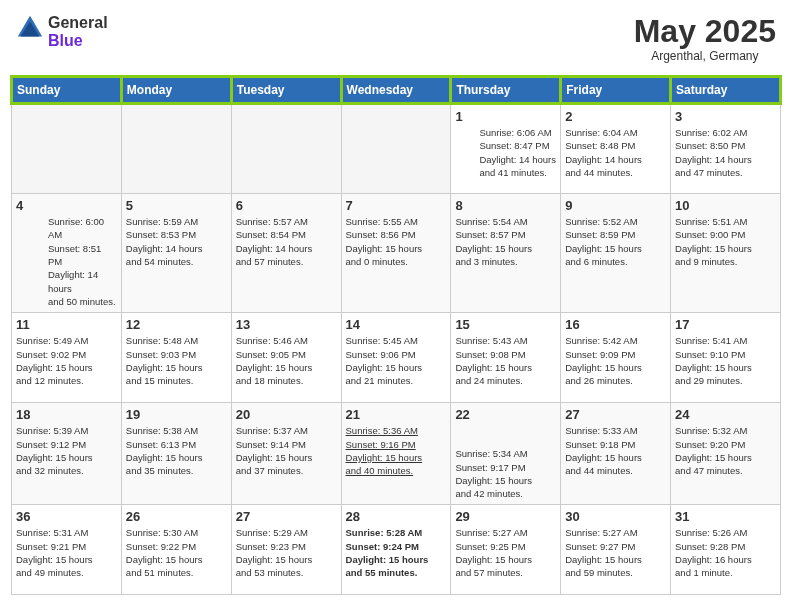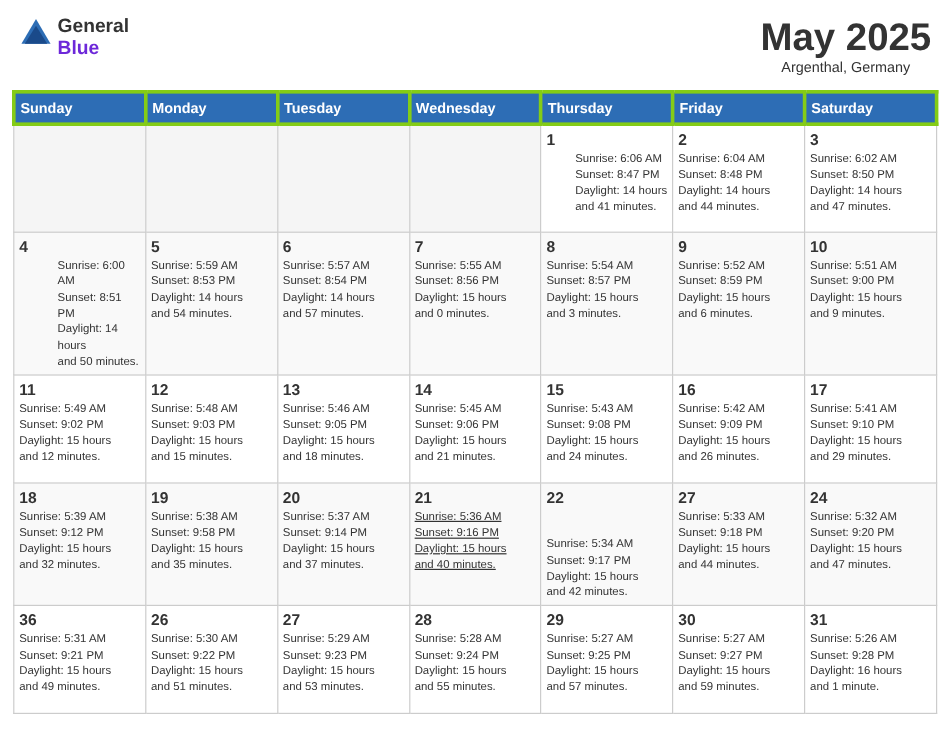--- a/index.html
+++ b/index.html
@@ -262,21 +262,21 @@
         <td>
           <span class="day-number">18</span>
           <div class="day-info" style="white-space: pre-line;">Sunrise: 5:39 AM
 Sunset: 9:12 PM
 Daylight: 15 hours
 and 32 minutes.</div>
         </td>
         <td>
           <span class="day-number">19</span>
           <div class="day-info" style="white-space: pre-line;">Sunrise: 5:38 AM
-Sunset: 9:58 PM
+Sunset: 6:13 PM
 Daylight: 15 hours
 and 35 minutes.</div>
         </td>
         <td>
           <span class="day-number">20</span>
           <div class="day-info" style="white-space: pre-line;">Sunrise: 5:37 AM
 Sunset: 9:14 PM
 Daylight: 15 hours
 and 37 minutes.</div>
         </td>
@@ -326,21 +326,21 @@
         </td>
         <td>
           <span class="day-number">27</span>
           <div class="day-info" style="white-space: pre-line;">Sunrise: 5:29 AM
 Sunset: 9:23 PM
 Daylight: 15 hours
 and 53 minutes.</div>
         </td>
         <td>
           <span class="day-number">28</span>
-          <div class="day-info" style="white-space: pre-line;">Sunrise: 5:28 AM
+          <div class="day-info" style="white-space: pre-line; font-weight: bold;">Sunrise: 5:28 AM
 Sunset: 9:24 PM
 Daylight: 15 hours
 and 55 minutes.</div>
         </td>
         <td>
           <span class="day-number">29</span>
           <div class="day-info" style="white-space: pre-line;">Sunrise: 5:27 AM
 Sunset: 9:25 PM
 Daylight: 15 hours
 and 57 minutes.</div>

